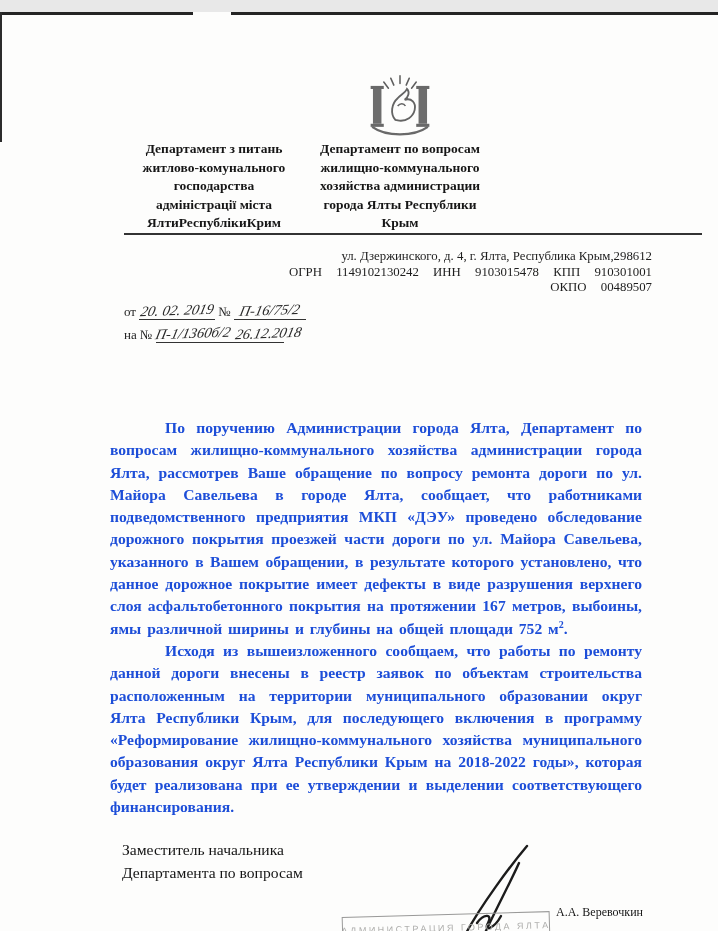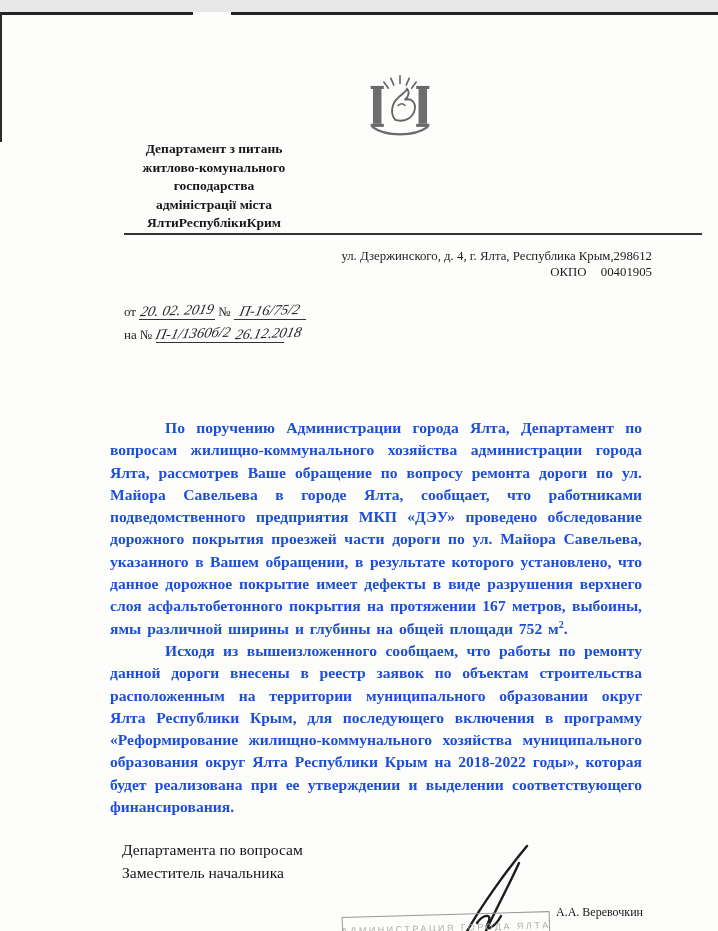--- a/index.html
+++ b/index.html
@@ -102,26 +102,32 @@
     <path d="M44 62 C37 54 39 41 47 34 C51 29 57 27 59 22 C63 26 61 32 56 36 C65 33 71 40 69 49 C67 58 58 64 49 63 Z" fill="none" stroke="#4f4f4f" stroke-width="2.4"></path>
     <path d="M47 44 C50 40 55 40 57 44" stroke="#4f4f4f" stroke-width="2" fill="none"></path>
     <path d="M14 71 C32 84 68 84 86 71" stroke="#555" stroke-width="3" fill="none"></path>
   </svg>
 
   <div class="hdr hdr-left">Департамент з питань
 житлово-комунального
 господарства
 адміністрації міста
 ЯлтиРеспублікиКрим</div>
+  <div class="hdr hdr-center">Департамент по вопросам
+жилищно-коммунального
+хозяйства администрации
+города Ялты Республики
+Крым</div>
 
   <div class="divider"></div>
 
   <div class="contact">
     <div>ул. Дзержинского, д. 4, г. Ялта, Республика Крым,298612</div>
-    <div class="wide">ОКПО 00401905</div>
+    <div class="wide">ОГРН 1149102130242 ИНН 9103015478 КПП 910301001</div>
+    <div class="wide">ОКПО 00489507</div>
   </div>
 
   <div class="refs">
     <div class="ref-line">
       <span>от</span>
       <span class="ref-blank" style="width:76px;"><span class="hand">20. 02. 2019</span></span>
       <span>№</span>
       <span class="ref-blank" style="width:72px;"><span class="hand">П-16/75/2</span></span>
     </div>
     <div class="ref-line">
@@ -129,22 +135,22 @@
       <span class="ref-blank" style="width:128px;"><span class="hand">П-1/1360б/2</span>&nbsp;&nbsp;<span class="hand">26.12.2018</span></span>
     </div>
   </div>
 
   <div class="body-text">
     <p><span>По поручению Администрации города Ялта, Департамент по вопросам жилищно-коммунального хозяйства администрации города Ялта, рассмотрев Ваше обращение по вопросу ремонта дороги по ул. Майора Савельева в городе Ялта, сообщает, что работниками подведомственного предприятия МКП «ДЭУ» проведено обследование дорожного покрытия проезжей части дороги по ул. Майора Савельева, указанного в Вашем обращении, в результате которого установлено, что данное дорожное покрытие имеет дефекты в виде разрушения верхнего слоя асфальтобетонного покрытия на протяжении 167 метров, выбоины, ямы различной ширины и глубины на общей площади 752 м</span><sup>2</sup><span>.</span></p>
     <p>Исходя из вышеизложенного сообщаем, что работы по ремонту данной дороги внесены в  реестр заявок по объектам строительства расположенным на территории муниципального образовании округ Ялта Республики Крым, для последующего включения в программу «Реформирование жилищно-коммунального хозяйства муниципального образования округ Ялта Республики Крым на 2018-2022 годы», которая будет реализована при ее утверждении и выделении соответствующего финансирования.</p>
   </div>
 
   <div class="sig-block">
+    <div>Заместитель начальника</div>
     <div>Департамента по вопросам</div>
-    <div>Заместитель начальника</div>
   </div>
 
   <svg class="sig-scribble" viewBox="0 0 92 96">
     <g stroke="#1c1c1c" stroke-width="2.4" fill="none" stroke-linecap="round">
       <path d="M12 92 C 28 62 58 22 74 3"></path>
       <path d="M32 90 C 42 68 58 38 66 20"></path>
       <path d="M24 80 C 31 70 40 71 35 80 C 30 89 41 86 48 73"></path>
     </g>
   </svg>
 

